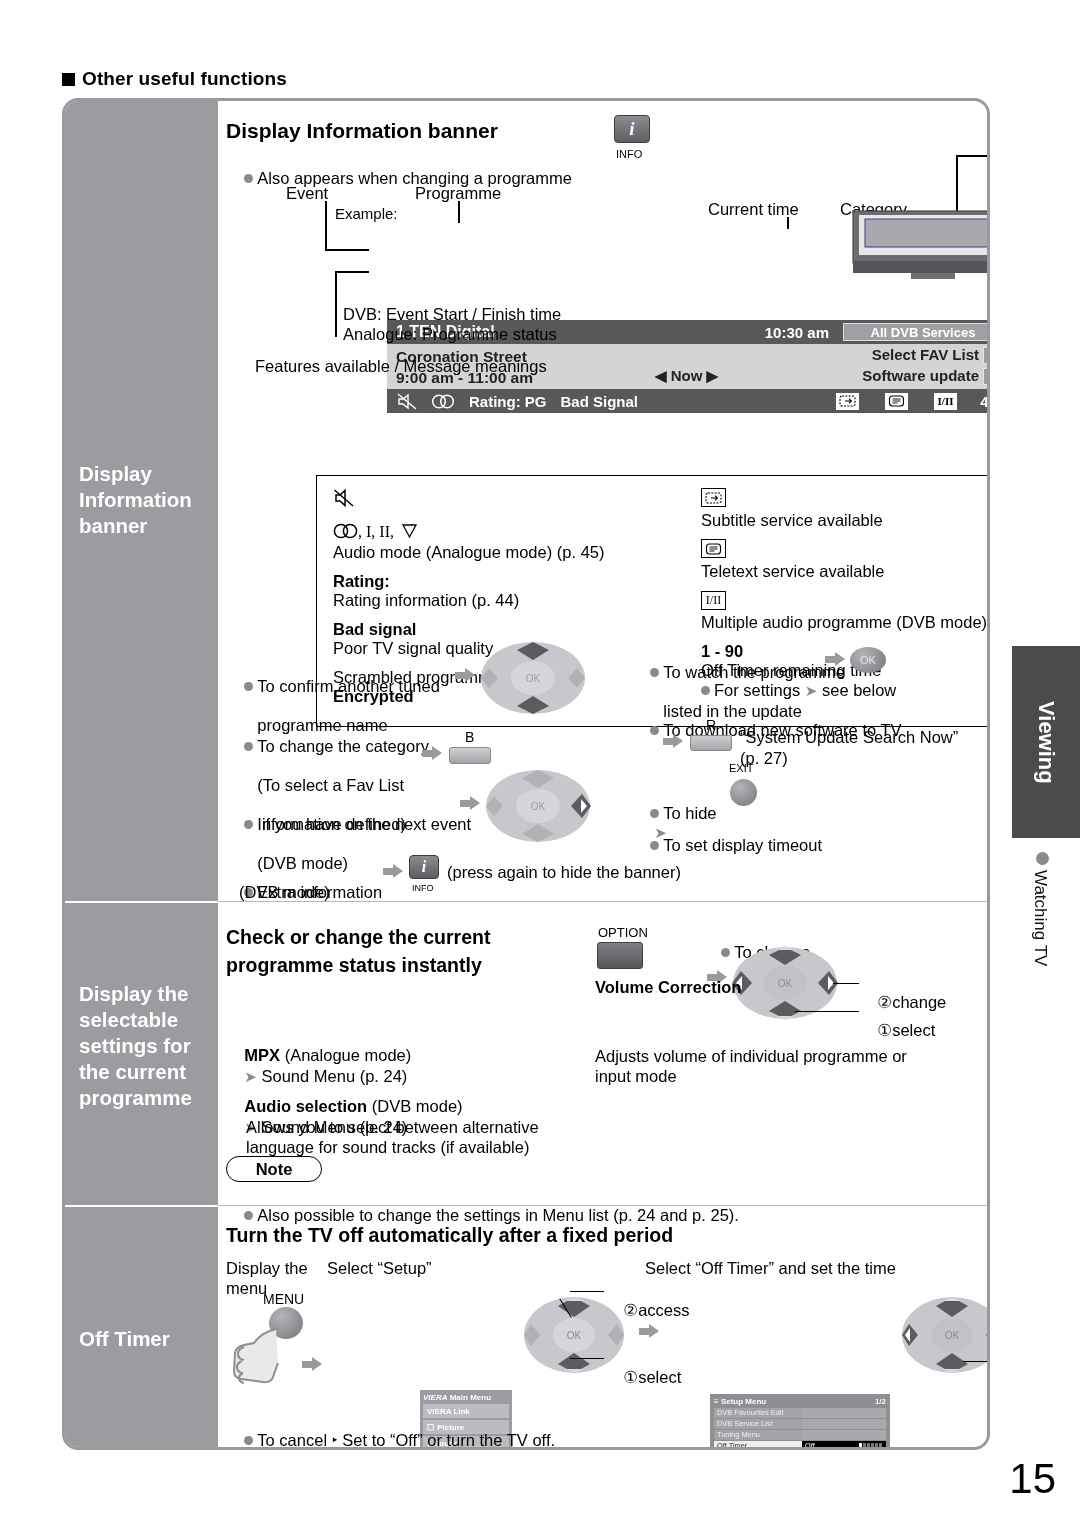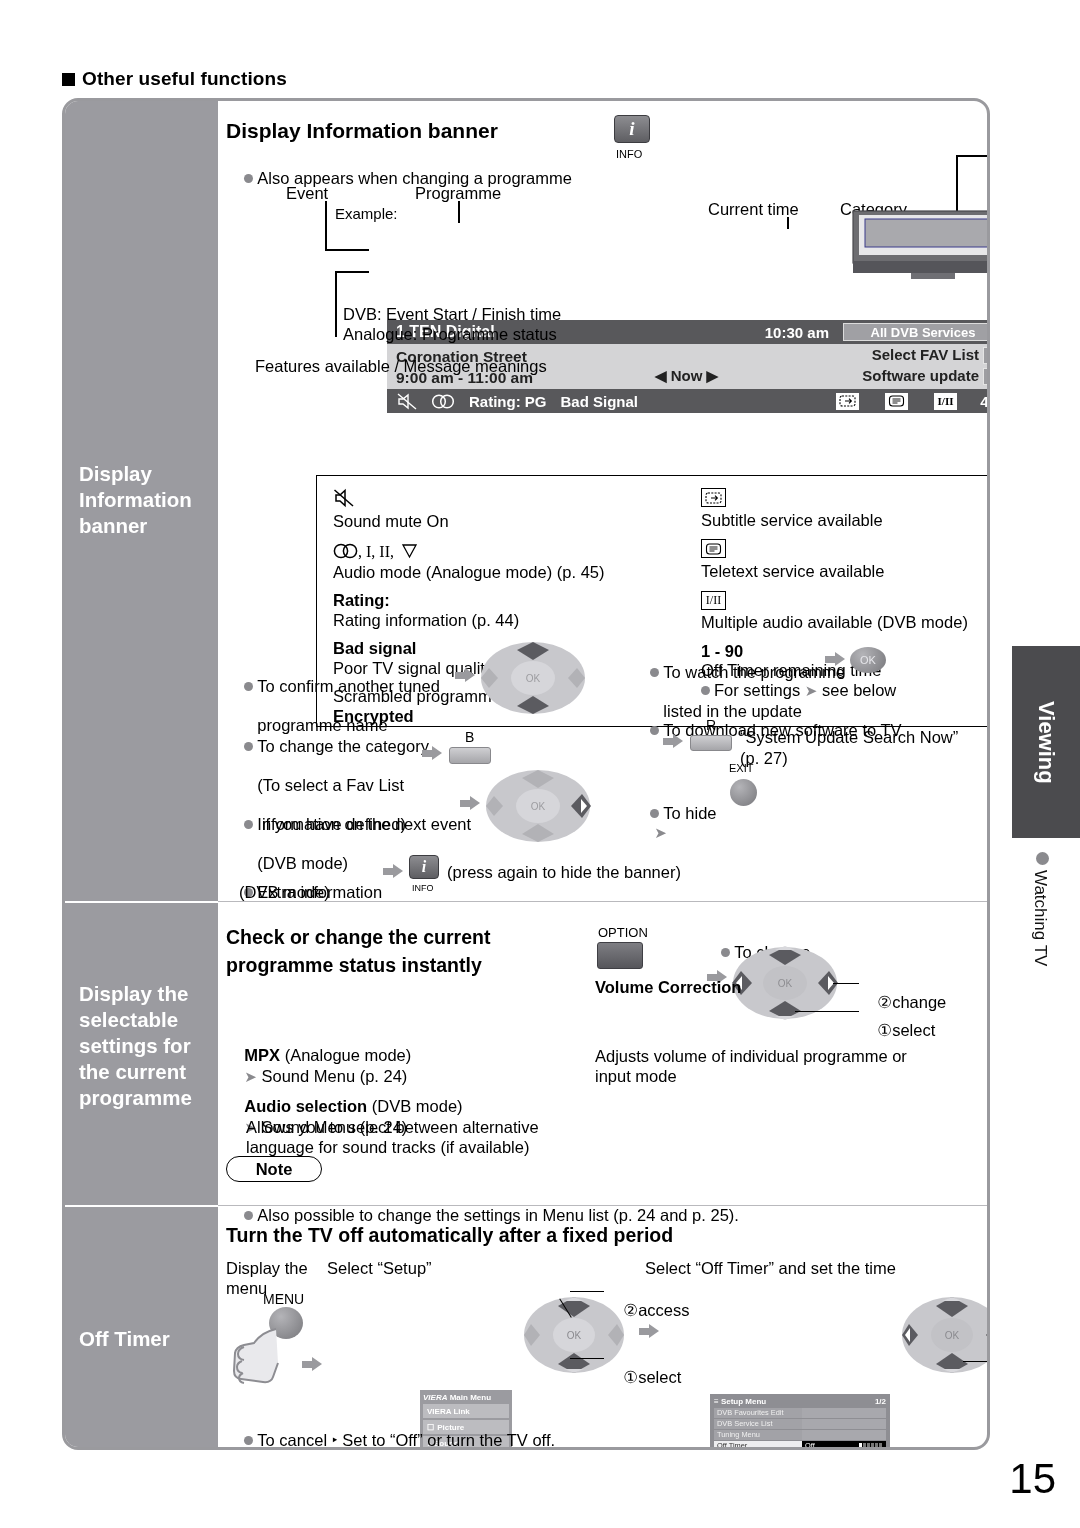--- a/index.html
+++ b/index.html
@@ -311,21 +311,20 @@
   <div class="t" style="left:190px; top:256px;">Features available / Message meanings</div>
 
   <div class="feat-box">
     <div class="feat-col feat-l">
 
       <div class="feat-item">
         <svg width="22" height="20" viewBox="0 0 22 20">
           <path d="M3 7 h4 l5 -4.5 v15 l-5 -4.5 h-4 z" fill="none" stroke="#000" stroke-width="1.5"></path>
           <line x1="1.5" y1="2" x2="20" y2="18" stroke="#000" stroke-width="1.5"></line>
         </svg>
-        <div class="feat-txt">Sound mute On</div>
       </div>
 
       <div class="feat-item">
         <div style="height:22px;">
           <svg width="100" height="20" viewBox="0 0 100 20">
             <circle cx="8" cy="10" r="6.6" fill="none" stroke="#000" stroke-width="1.5"></circle>
             <circle cx="17" cy="10" r="6.6" fill="none" stroke="#000" stroke-width="1.5"></circle>
             <text x="25" y="16" font-family="Liberation Serif, serif" font-size="16">, I, II,</text>
             <path d="M70 4 h13 l-6.5 12 z" fill="none" stroke="#000" stroke-width="1.3"></path>
           </svg>
@@ -365,21 +364,21 @@
           <svg width="17" height="12" viewBox="0 0 17 12">
               <rect x="1.5" y="1" width="14" height="10" rx="3" fill="none" stroke="#000" stroke-width="1.1"></rect>
               <path d="M4.5 4 h8 M4.5 6 h8 M4.5 8 h5" stroke="#000" stroke-width="0.9"></path>
             </svg>
         </span>
         <div class="feat-txt" style="margin-top:3px;">Teletext service available</div>
       </div>
 
       <div class="feat-item">
         <span class="glyph-box" style="font-family:'Liberation Serif',serif;">I/II</span>
-        <div class="feat-txt" style="margin-top:3px;">Multiple audio available (DVB mode)</div>
+        <div class="feat-txt" style="margin-top:3px;">Multiple audio programme (DVB mode)</div>
       </div>
 
       <div class="feat-item">
         <div class="feat-txt b">1 - 90</div>
         <div class="feat-txt">Off Timer remaining time</div>
         <div class="feat-txt">
           <span class="bullet"></span><span>For settings</span>
           <span class="arrowr">➤</span>
           <span>see below</span>
         </div>
@@ -454,20 +453,23 @@
   <div class="t" style="left:675px; top:627px;">“System Update Search Now”</div>
   <div class="t" style="left:675px; top:648px;">(p. 27)</div>
 
   <div class="t" style="left:567px; top:683px;">
     <span class="bullet"></span><span>To hide</span>
     <span class="arrowr" style="margin-left:4px;">➤</span>
   </div>
   <div class="cap-round" style="left:665px; top:678px; width:27px; height:27px;"></div>
   <div class="cap-label" style="left:664px; top:661px; font-size:11px;">EXIT</div>
 
+  <div class="t" style="left:567px; top:715px;">
+    <span class="bullet"></span><span>To set display timeout</span>
+  </div>
 
   <div class="t h2" style="left:161px; top:827px; font-size:19.5px;">Check or change the current</div>
   <div class="t h2" style="left:161px; top:855px; font-size:19.5px;">programme status instantly</div>
 
   <div class="cap-label" style="left:533px; top:824px; font-size:13px;">OPTION</div>
   <div class="cap-rect" style="left:532px; top:841px; width:46px; height:27px;
        background:linear-gradient(#7e7e83,#56565b); border-color:#3f3f44;"></div>
 
   <div class="t" style="left:638px; top:822px;">
     <span class="bullet"></span><span>To change</span>

